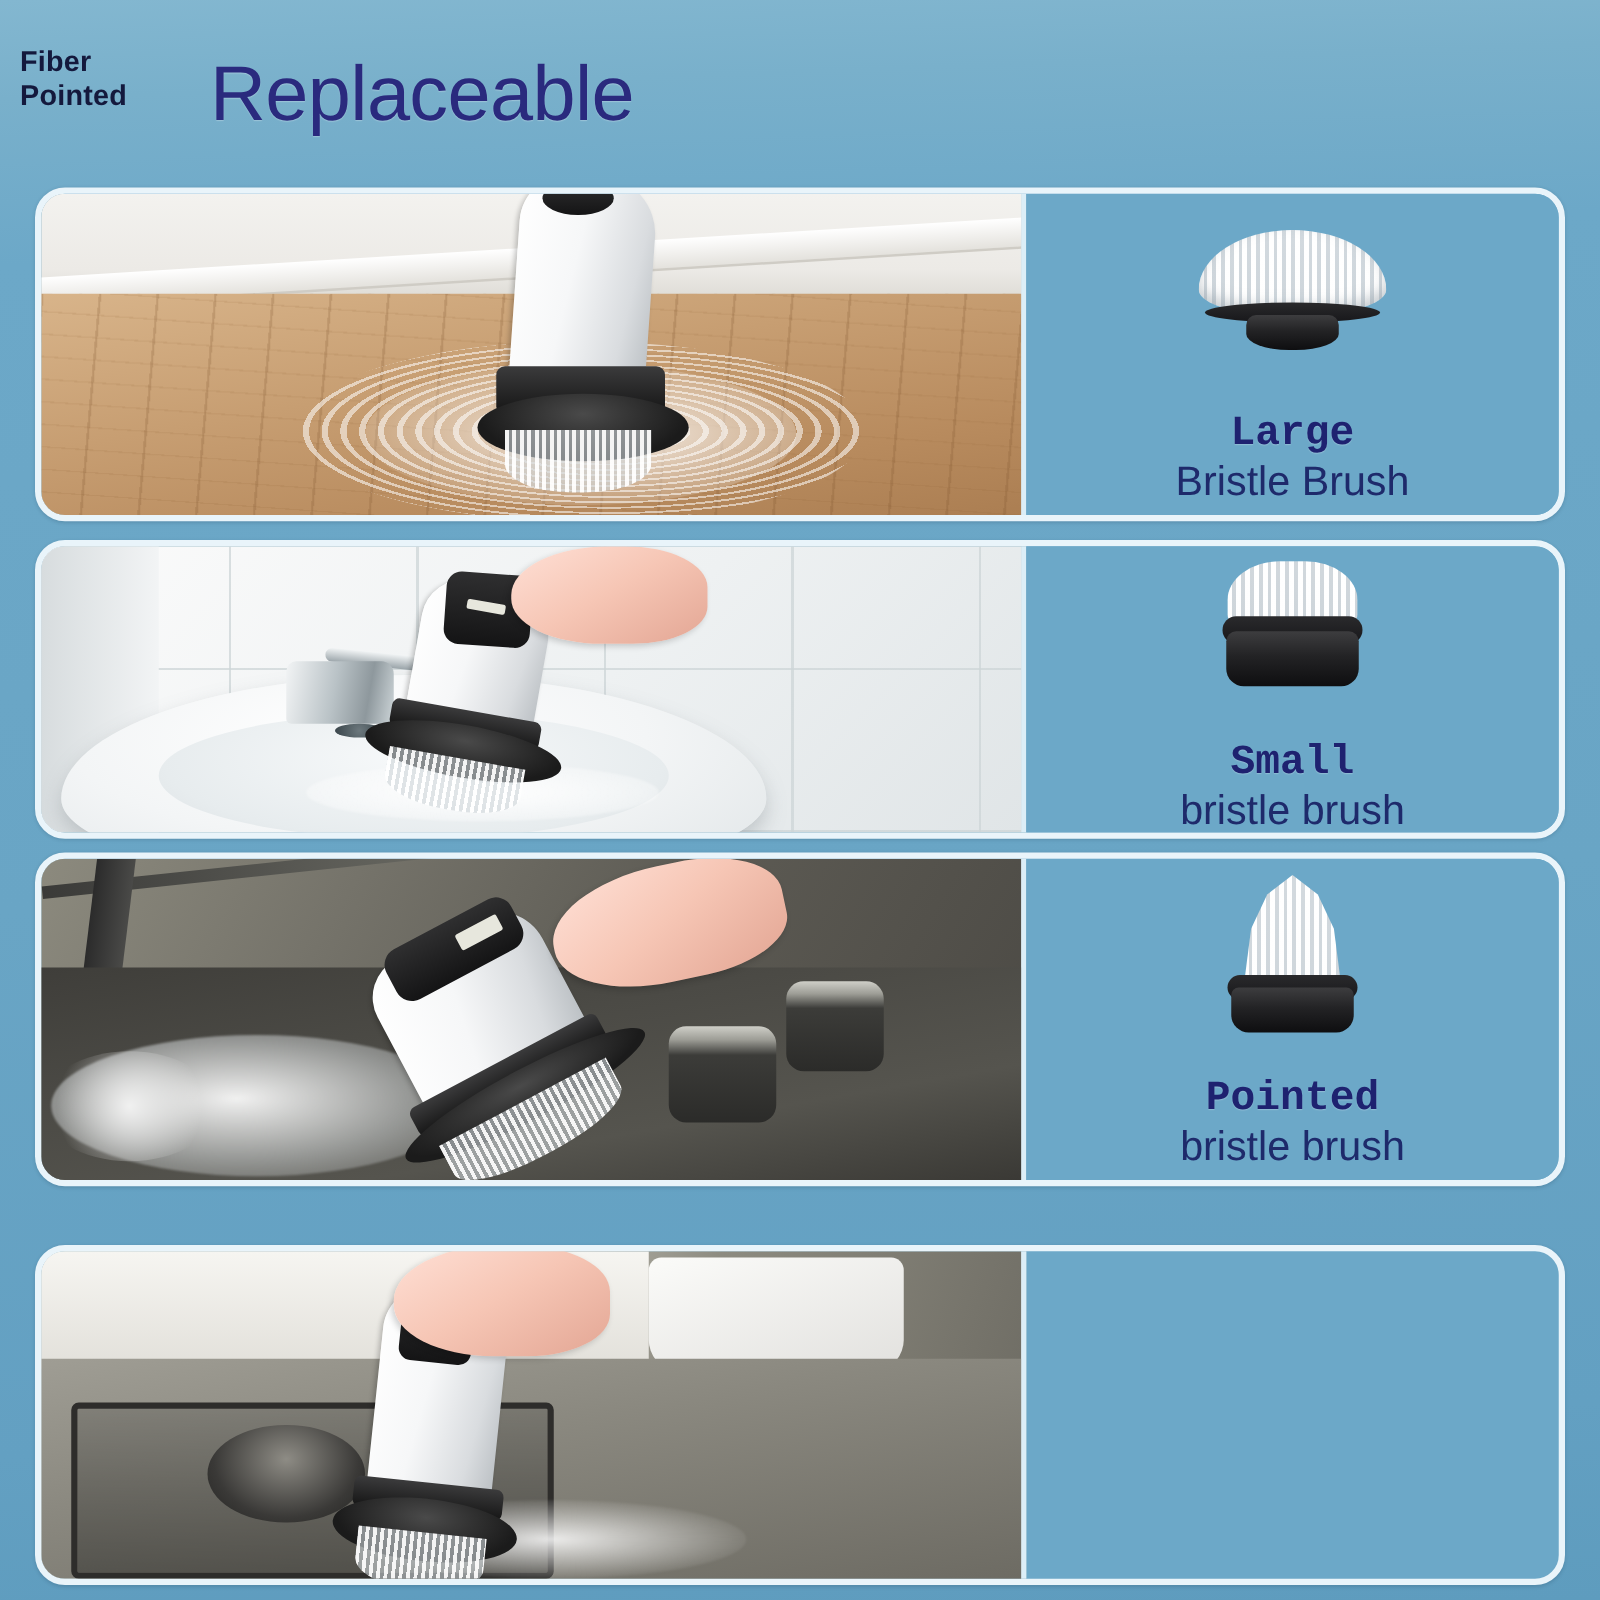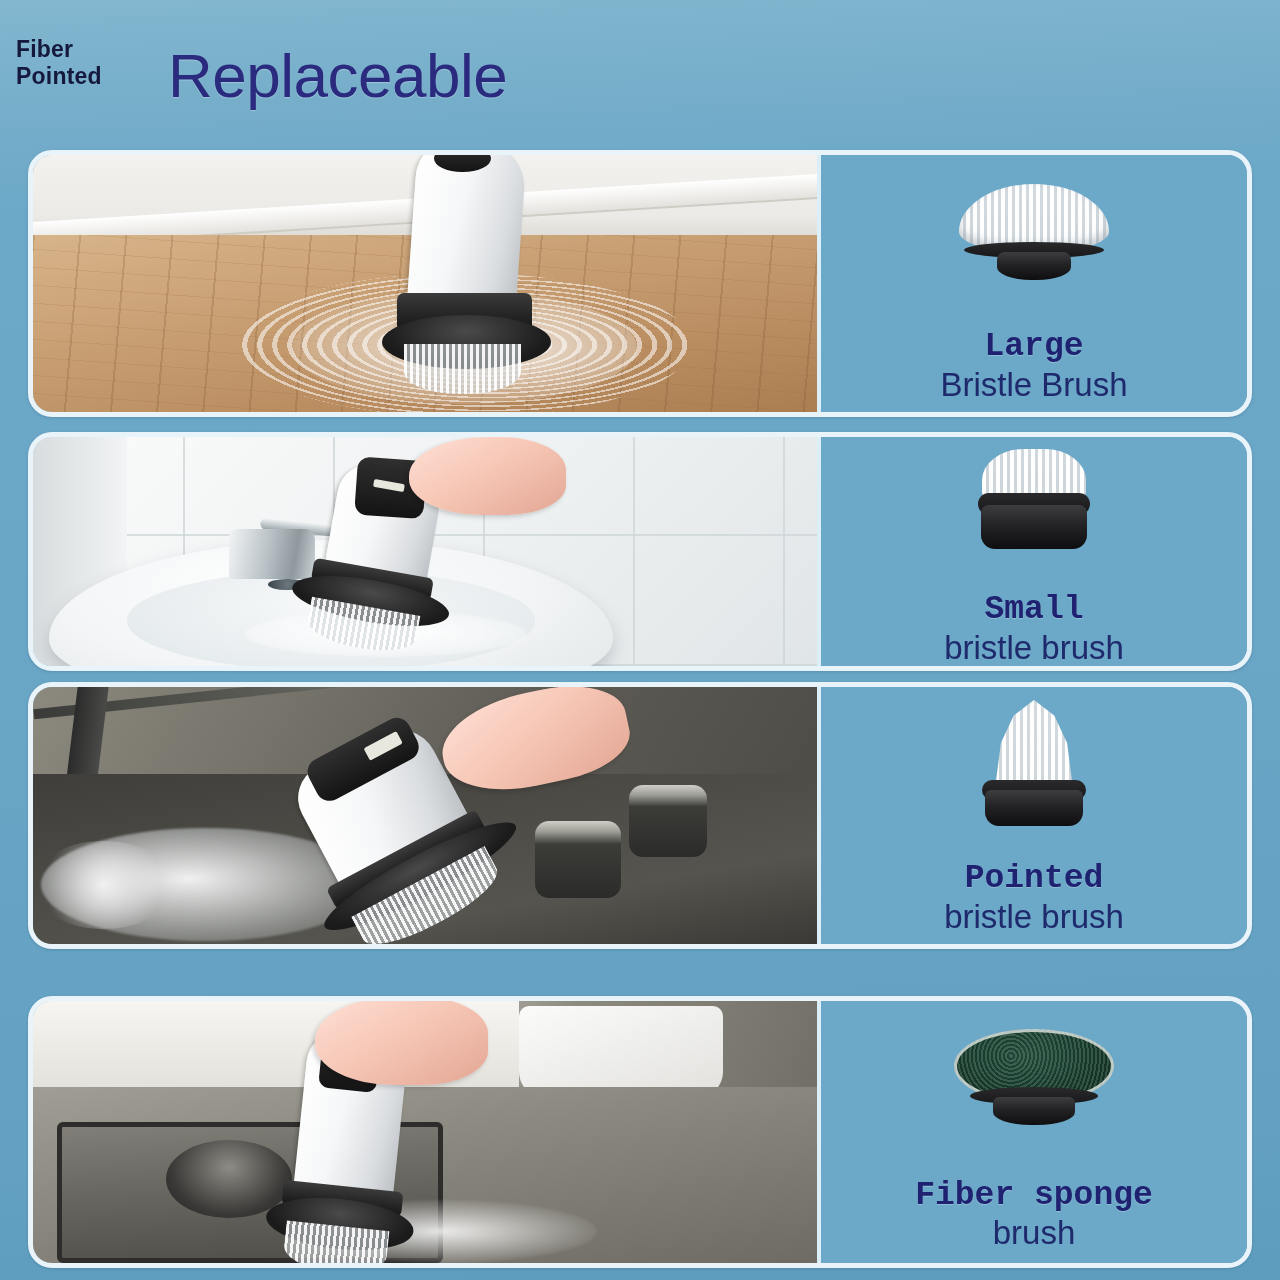--- a/index.html
+++ b/index.html
@@ -335,26 +335,15 @@
           <div class="body" style="left:18%;top:8%;width:58%;height:70%;border-radius:36px 42px 10px 10px;"></div>
           <div class="panel" style="left:26%;top:10%;width:34%;height:22%;border-radius:10px;"></div>
           <div class="led" style="left:32%;top:14%;width:22%;height:4%;"></div>
           <div class="collar" style="left:12%;top:70%;width:70%;height:10%;"></div>
           <div class="headdisc" style="left:4%;top:75%;width:86%;height:20%;"></div>
           <div class="bristles" style="left:16%;top:86%;width:60%;height:18%;"></div>
         </div>
         <div class="hand" style="left:36%;top:-2%;width:22%;height:34%;"></div>
       </div>
     </div>
-    <div class="label">
-      <div class="headbox">
-        <div class="brush bh bh-fiber">
-          <div class="pad"></div>
-          <div class="ring"></div>
-          <div class="base"></div>
-        </div>
-      </div>
-      <div class="label-title">Fiber sponge</div>
-      <div class="label-sub">brush</div>
-    </div>
   </div>
 
 </div>
 
 </body></html>

